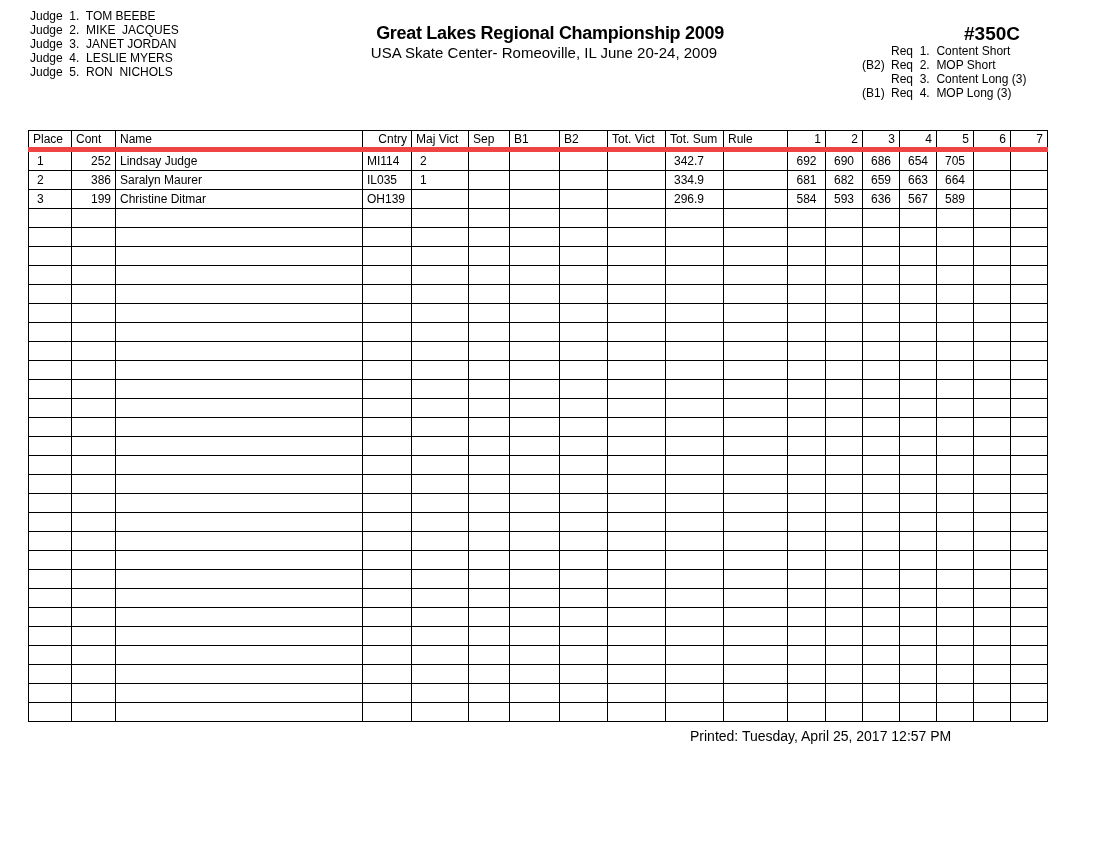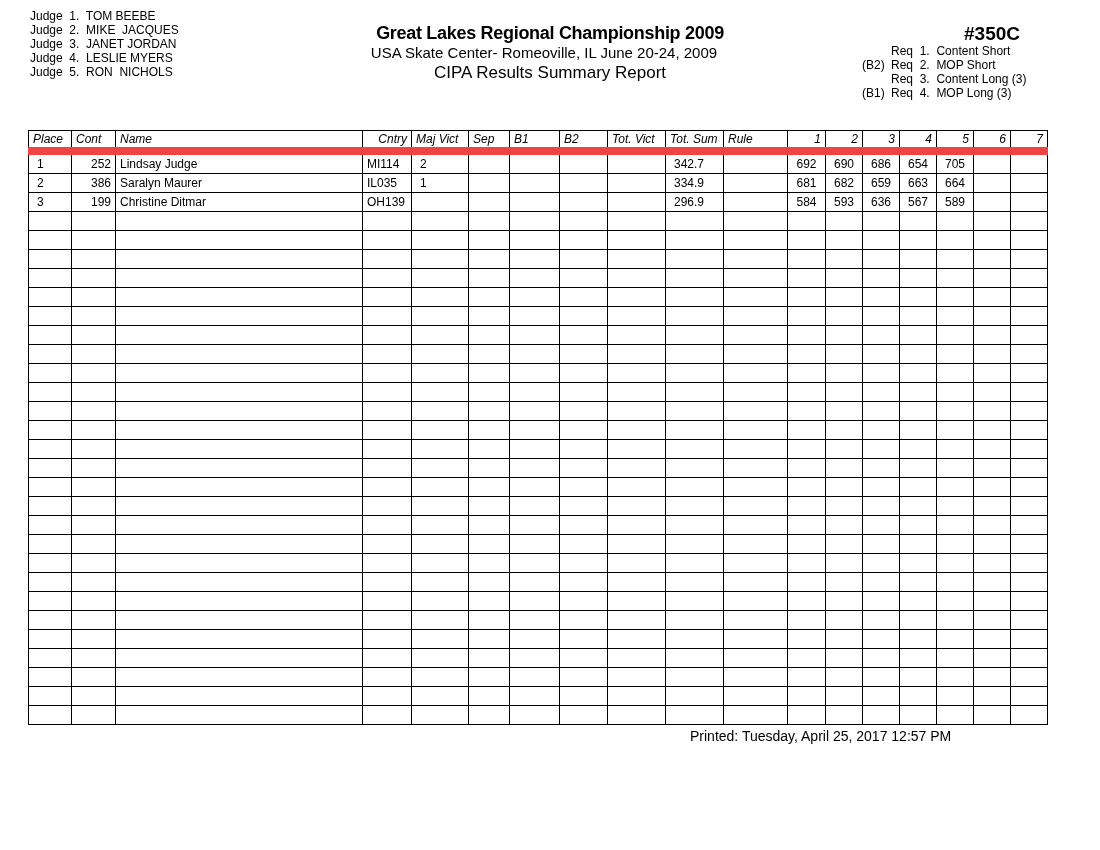--- a/index.html
+++ b/index.html
@@ -10,41 +10,40 @@
   .t1 { font-size: 18px; font-weight: bold; line-height: 22px; letter-spacing: -0.3px; }
   .t2 { font-size: 15px; line-height: 18px; margin-left: -12px; }
   .t3 { font-size: 20px; font-weight: bold; line-height: 26px; }
   .t4 { font-size: 17px; line-height: 22px; }
   .event-no { position: absolute; left: 964px; top: 23px; font-size: 19px; font-weight: bold; }
   .reqs { position: absolute; left: 862px; top: 44px; font-size: 12px; line-height: 14px; }
   .reqs .req { white-space: pre; }
   .reqs .pre { display: inline-block; width: 29px; }
   table.results { position: absolute; left: 28px; top: 130px; border-collapse: collapse; font-size: 12px; table-layout: fixed; }
   table.results td, table.results th { border: 1px solid #000; height: 18px; padding: 0 4px; white-space: nowrap; overflow: hidden; font-weight: normal; text-align: left; }
-  table.results thead th { border-bottom: 8px solid #ef4444; height: 16px; font-style: italic; }
+  table.results thead th { border-bottom: 5px solid #ef4444; height: 16px; }
   table.results .c { text-align: right; }
   table.results .num { padding-left: 8px; }
   table.results .sc { text-align: center; }
   .printed { position: absolute; left: 690px; top: 728px; font-size: 14px; }
 </style>
 </head>
 <body>
 
 <div class="judges">
   <div><span>Judge  1.</span>  <span>TOM BEEBE</span></div>
   <div><span>Judge  2.</span>  <span>MIKE  JACQUES</span></div>
   <div><span>Judge  3.</span>  <span>JANET JORDAN</span></div>
   <div><span>Judge  4.</span>  <span>LESLIE MYERS</span></div>
   <div><span>Judge  5.</span>  <span>RON  NICHOLS</span></div>
 </div>
 
 <div class="title-block">
   <div class="t1">Great Lakes Regional Championship 2009</div>
   <div class="t2">USA Skate Center- Romeoville, IL  June 20-24, 2009</div>
-  <div class="t4">CIPA Results Summary Report</div>
 </div>
 
 <div class="event-no">#350C</div>
 
 <div class="reqs">
   <div class="req"><span class="pre"></span><span>Req  1.</span>  <span>Content Short</span></div>
   <div class="req"><span class="pre">(B2)</span><span>Req  2.</span>  <span>MOP Short</span></div>
   <div class="req"><span class="pre"></span><span>Req  3.</span>  <span>Content Long (3)</span></div>
   <div class="req"><span class="pre">(B1)</span><span>Req  4.</span>  <span>MOP Long (3)</span></div>
 </div>

